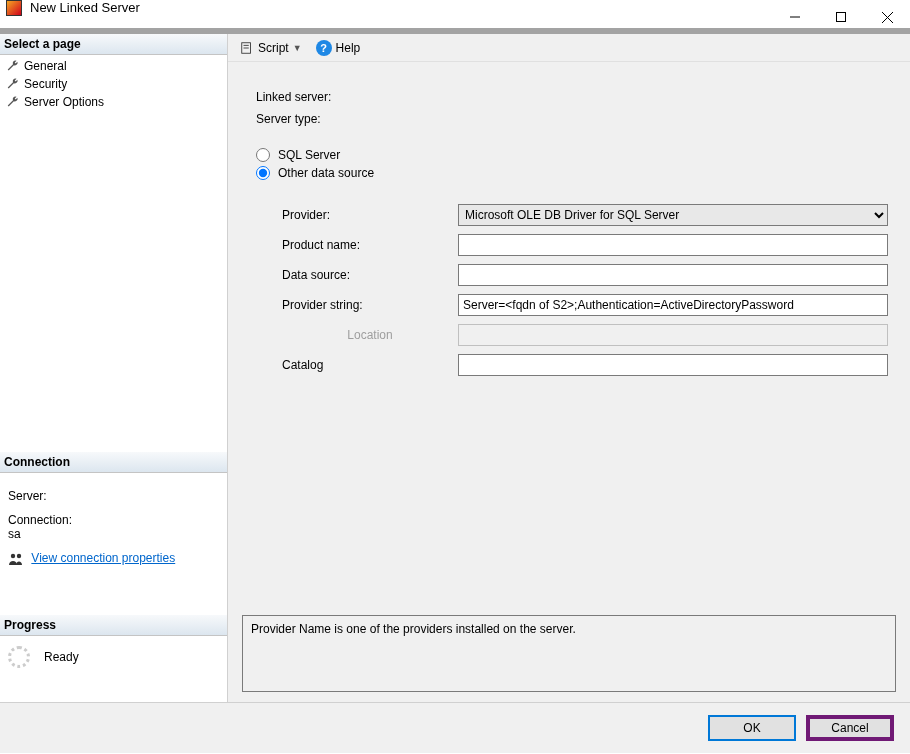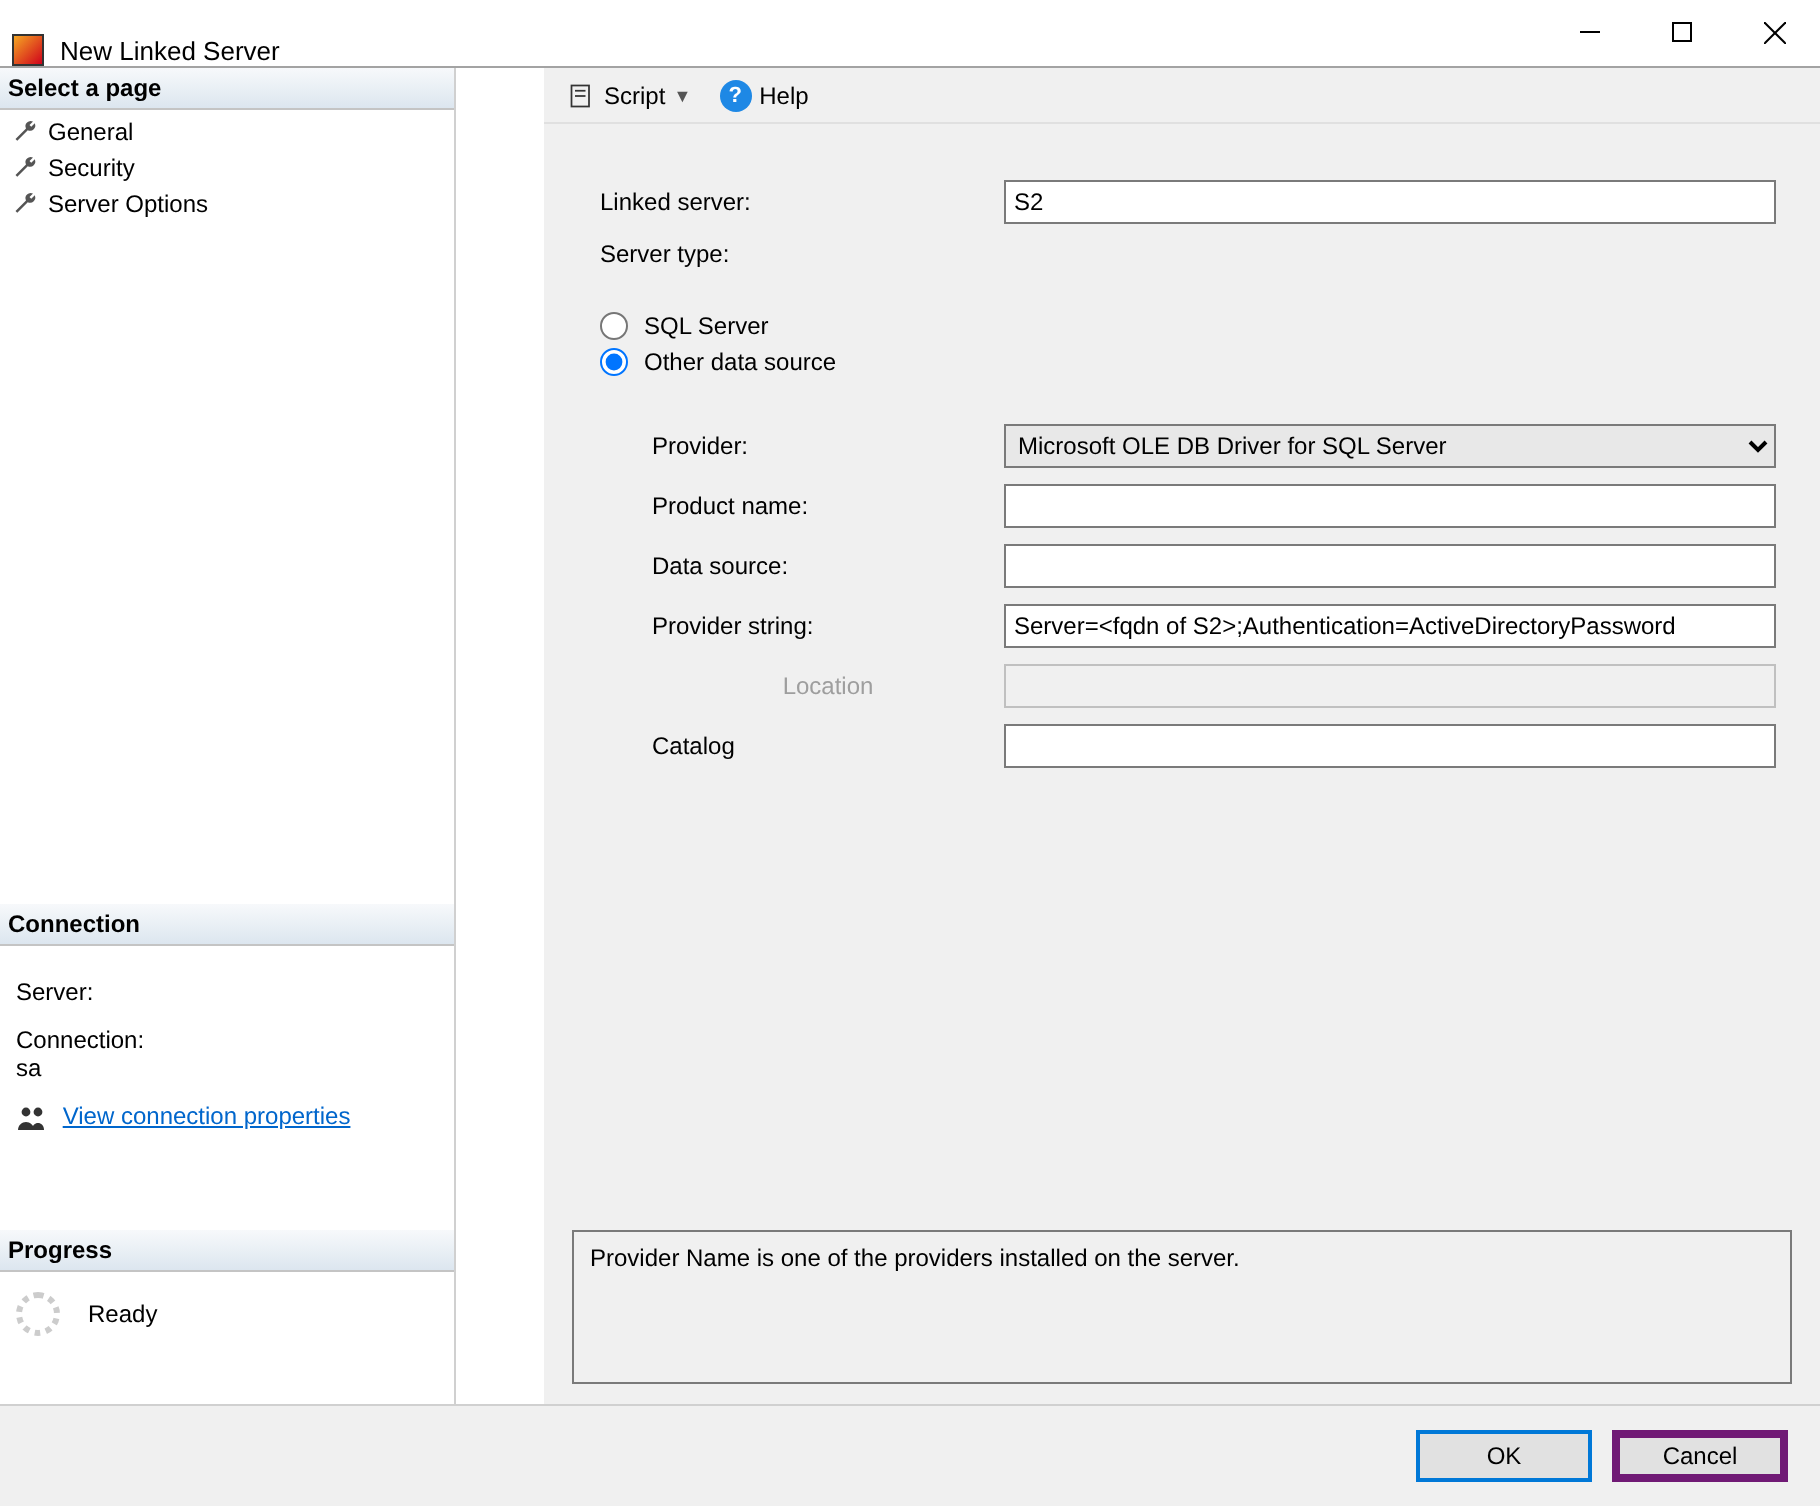--- a/index.html
+++ b/index.html
@@ -8,44 +8,43 @@
     font-size: 12px;
     color: #000;
     background: #fff;
     width: 910px;
     height: 754px;
     overflow: hidden;
   }
   .titlebar {
     height: 34px;
     display: flex;
-    align-items: flex-end;
+    align-items: flex-start;
     background: #fff;
-    border-bottom: 1px solid #a3a3a3;
+    border-bottom: 6px solid #a3a3a3;
     padding-left: 6px;
   }
   .titlebar .app-icon {
     width: 16px; height: 16px;
     background: linear-gradient(135deg,#f5a623,#d0021b);
     margin-right: 8px;
     border: 1px solid #333;
   }
   .titlebar .title {
     flex: 1;
     font-size: 13px;
   }
   .titlebar .winbtn {
     width: 46px; height: 34px;
     display: flex; align-items: center; justify-content: center;
   }
   .titlebar .winbtn svg { stroke: #000; }
   .body {
     display: flex;
     height: calc(754px - 34px - 52px);
-    gap: 44px;
   }
   .sidebar {
     width: 228px;
     background: #fff;
     border-right: 1px solid #d0d0d0;
     display: flex;
     flex-direction: column;
   }
   .side-section-header {
     font-weight: bold;
@@ -256,21 +255,20 @@
       </div>
       <div class="tool-item">
         <span class="help-icon">?</span>
         <span>Help</span>
       </div>
     </div>
 
     <div class="form-area">
       <div class="form-row">
         <span class="label">Linked server:</span>
-        <input type="text" value="S2" style="">
       </div>
       <div class="form-row">
         <span class="label">Server type:</span>
       </div>
       <div style="height:10px"></div>
       <div class="radio-row">
         <input type="radio" name="stype" style="">
         <span>SQL Server</span>
       </div>
       <div class="radio-row">

